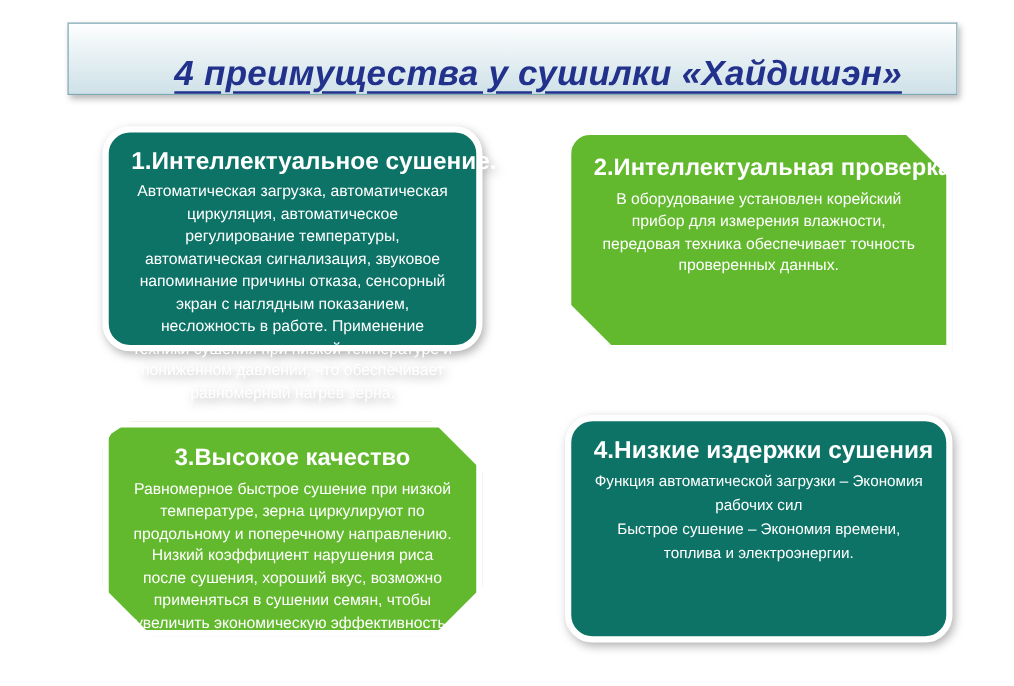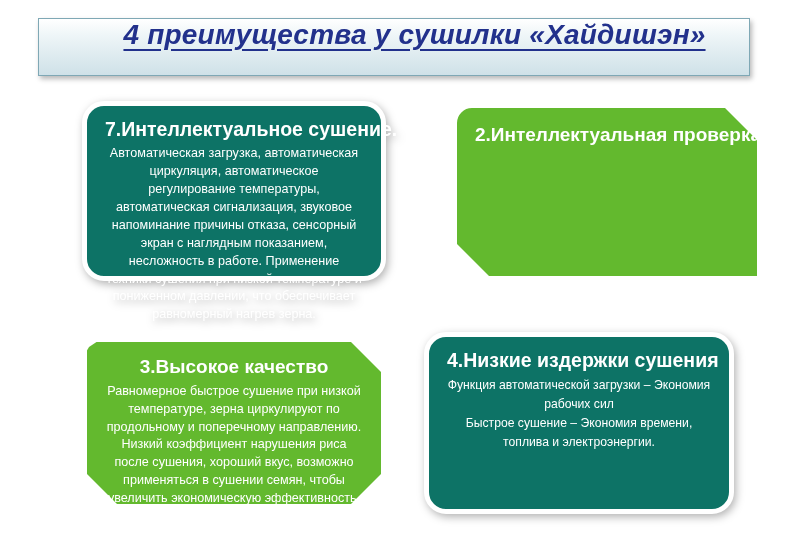--- a/index.html
+++ b/index.html
@@ -11,30 +11,30 @@
     height: 549px;
     background: #ffffff;
     font-family: "Liberation Sans", sans-serif;
     overflow: hidden;
     position: relative;
   }
 
   
   #title-banner {
     position: absolute;
-    left: 38px;
+    left: 54px;
     top: 18px;
     width: 712px;
     height: 58px;
     background: linear-gradient(180deg, #ffffff 0%, #eff6f8 28%, #dbe9ee 72%, #cfe1e8 100%);
     border: 1px solid #7fa8b5;
     box-sizing: border-box;
     box-shadow: 2px 3px 5px rgba(0,0,0,0.28);
     display: flex;
-    align-items: flex-start;
+    align-items: flex-end;
     justify-content: center;
     padding-left: 41px;
   }
   #title-banner .title-text {
     font-size: 28px;
     font-weight: bold;
     font-style: italic;
     color: #22318c;
     text-decoration: underline;
     text-underline-offset: 5px;
@@ -107,47 +107,50 @@
       calc(100% - 40px) 0, 100% 40px,
       100% calc(100% - 40px), calc(100% - 40px) 100%,
       40px 100%, 0 calc(100% - 40px)
     );
     padding-top: 14px;
     text-align: center;
   }
 
   
   #card-4 {
-    left: 424px;
+    left: 452px;
     top: 332px;
     width: 310px;
     height: 182px;
     background: #0d7366;
     border-radius: 22px;
     padding-top: 12px;
   }
   #card-4 .card-title { font-size: 19.5px; }
   #card-4 .card-body { font-size: 12.2px; line-height: 1.55; }
 </style>
 </head>
 <body>
 
 <div id="title-banner">
   <span class="title-text">4 преимущества у сушилки «Хайдишэн»</span>
 </div>
 
 <div class="card" id="card-1">
-  <div class="card-title">7.Интеллектуальное сушение.</div>
+  <div class="card-title">1.Интеллектуальное сушение.</div>
   <div class="card-body">
     <p>Автоматическая загрузка, автоматическая циркуляция, автоматическое регулирование температуры, автоматическая сигнализация, звуковое напоминание причины отказа, сенсорный экран с наглядным показанием, несложность в работе. Применение техники сушения при низкой температуре и пониженном давлении, что обеспечивает равномерный нагрев зерна.</p>
   </div>
 </div>
 
 <div class="card" id="card-2">
   <div class="card-title">2.Интеллектуальная проверка</div>
+  <div class="card-body">
+    <p>В оборудование установлен корейский прибор для измерения влажности, передовая техника обеспечивает точность проверенных данных.</p>
+  </div>
 </div>
 
 <div class="card" id="card-3">
   <div class="card-title">3.Высокое качество</div>
   <div class="card-body">
     <p>Равномерное быстрое сушение при низкой температуре, зерна циркулируют по продольному и поперечному направлению. Низкий коэффициент нарушения риса после сушения, хороший вкус, возможно применяться в сушении семян, чтобы увеличить экономическую эффективность.</p>
   </div>
 </div>
 
 <div class="card" id="card-4">

